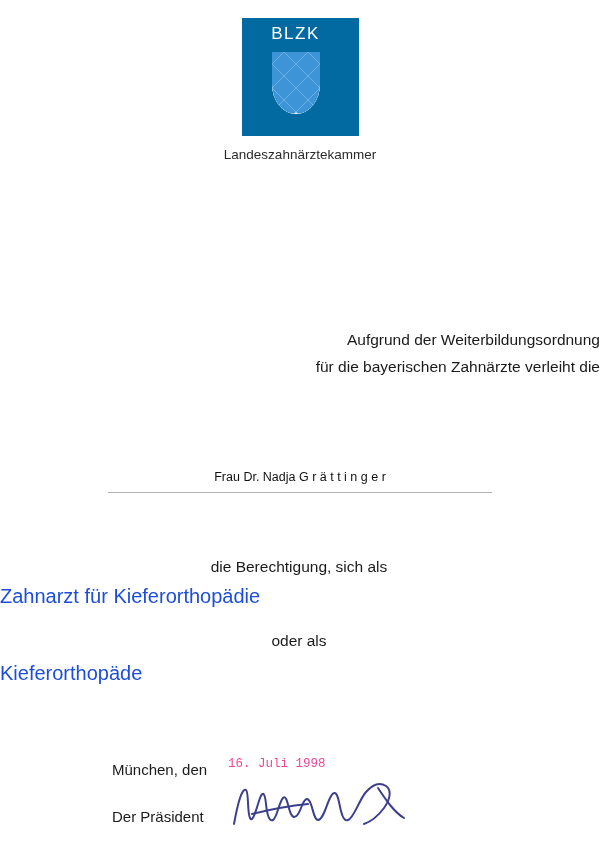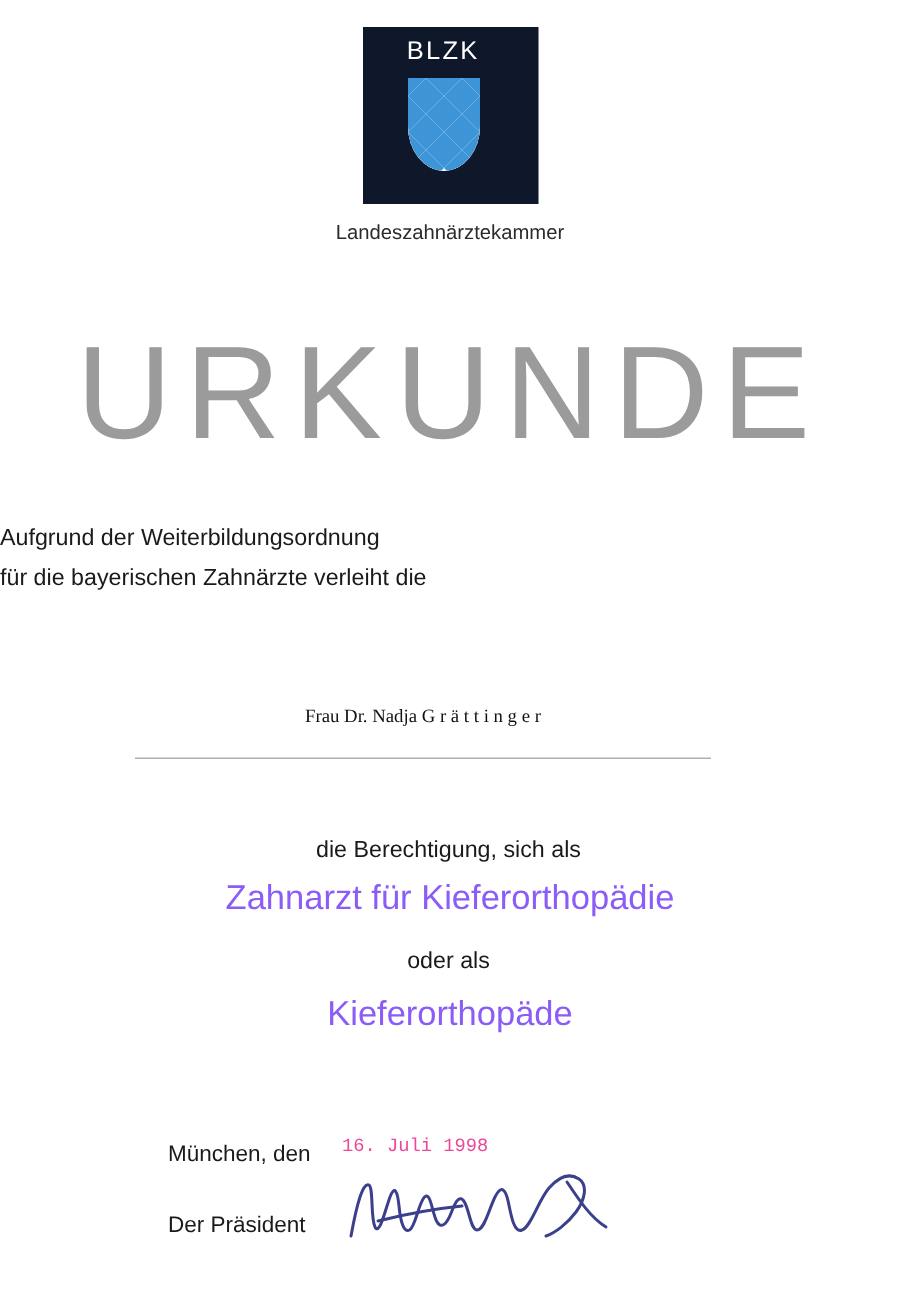--- a/index.html
+++ b/index.html
@@ -25,21 +25,21 @@
     position: absolute;
     top: 18px;
     left: 0;
     width: 600px;
     text-align: center;
   }
   .logo-square {
     width: 117px;
     height: 118px;
     margin: 0 auto;
-    background: #0f172a;
+    background: #0369a1;
     position: relative;
   }
   .logo-text {
     position: absolute;
     top: 6px;
     left: 0;
     width: 108px;
     text-align: center;
     color: #ffffff;
     font-size: 17px;
@@ -78,40 +78,40 @@
     letter-spacing: 9px;
     color: #9b9b9b;
     font-weight: 400;
     font-family: "Liberation Sans", sans-serif;
     line-height: 1;
   }
 
   
   .intro {
     position: absolute;
-    top: 346px;
-    left: 0;
-    width: 600px;
-    text-align: left;
+    top: 327px;
+    left: 0;
+    width: 600px;
+    text-align: right;
     font-size: 15.5px;
     line-height: 1.72;
     color: #1a1a1a;
   }
 
   
   .typed-line {
     position: absolute;
-    left: 90px;
+    left: 108px;
     width: 384px;
     border-bottom: 1px solid #b0b0b0;
     text-align: center;
-    font-family: Liberation Serif, serif;
+    font-family: Liberation Sans, sans-serif;
     font-size: 12.5px;
     color: #111;
-    padding-bottom: 20px;
+    padding-bottom: 8px;
   }
   #name-line { top: 470px; }
   #city-line { top: 508px; }
   .spaced { letter-spacing: 2.5px; }
 
   
   .line-small {
     position: absolute;
     left: 0;
     width: 598px;
@@ -120,23 +120,22 @@
     color: #1a1a1a;
   }
   #berechtigung { top: 558px; }
   #oder-als { top: 632px; }
   #zu-bezeichnen { top: 710px; font-size: 15px; }
 
   .line-big {
     position: absolute;
     left: 0;
     width: 600px;
-    text-align: center;
-    font-size: 23px;
-    color: #8b5cf6;
+    font-size: 20px;
+    color: #1d4ed8;
     font-weight: 400;
   }
   #title-main { top: 585px; }
   #title-alt { top: 662px; }
 
   
   .footer-row {
     position: absolute;
     left: 112px;
     font-size: 15px;
@@ -199,21 +198,20 @@
             </g>
           </g>
         </svg>
       </div>
     </div>
     <div class="logo-caption">
       <div>Landeszahnärztekammer</div>
     </div>
   </div>
 
-  <div class="urkunde">URKUNDE</div>
 
   <div class="intro">
     <div>Aufgrund der Weiterbildungsordnung</div>
     <div>für die bayerischen Zahnärzte verleiht die</div>
   </div>
 
   <div class="typed-line" id="name-line">Frau Dr. Nadja G r ä t t i n g e r</div>
 
   <div class="line-small" id="berechtigung">die Berechtigung, sich als</div>
   <div class="line-big" id="title-main">Zahnarzt für Kieferorthopädie</div>

